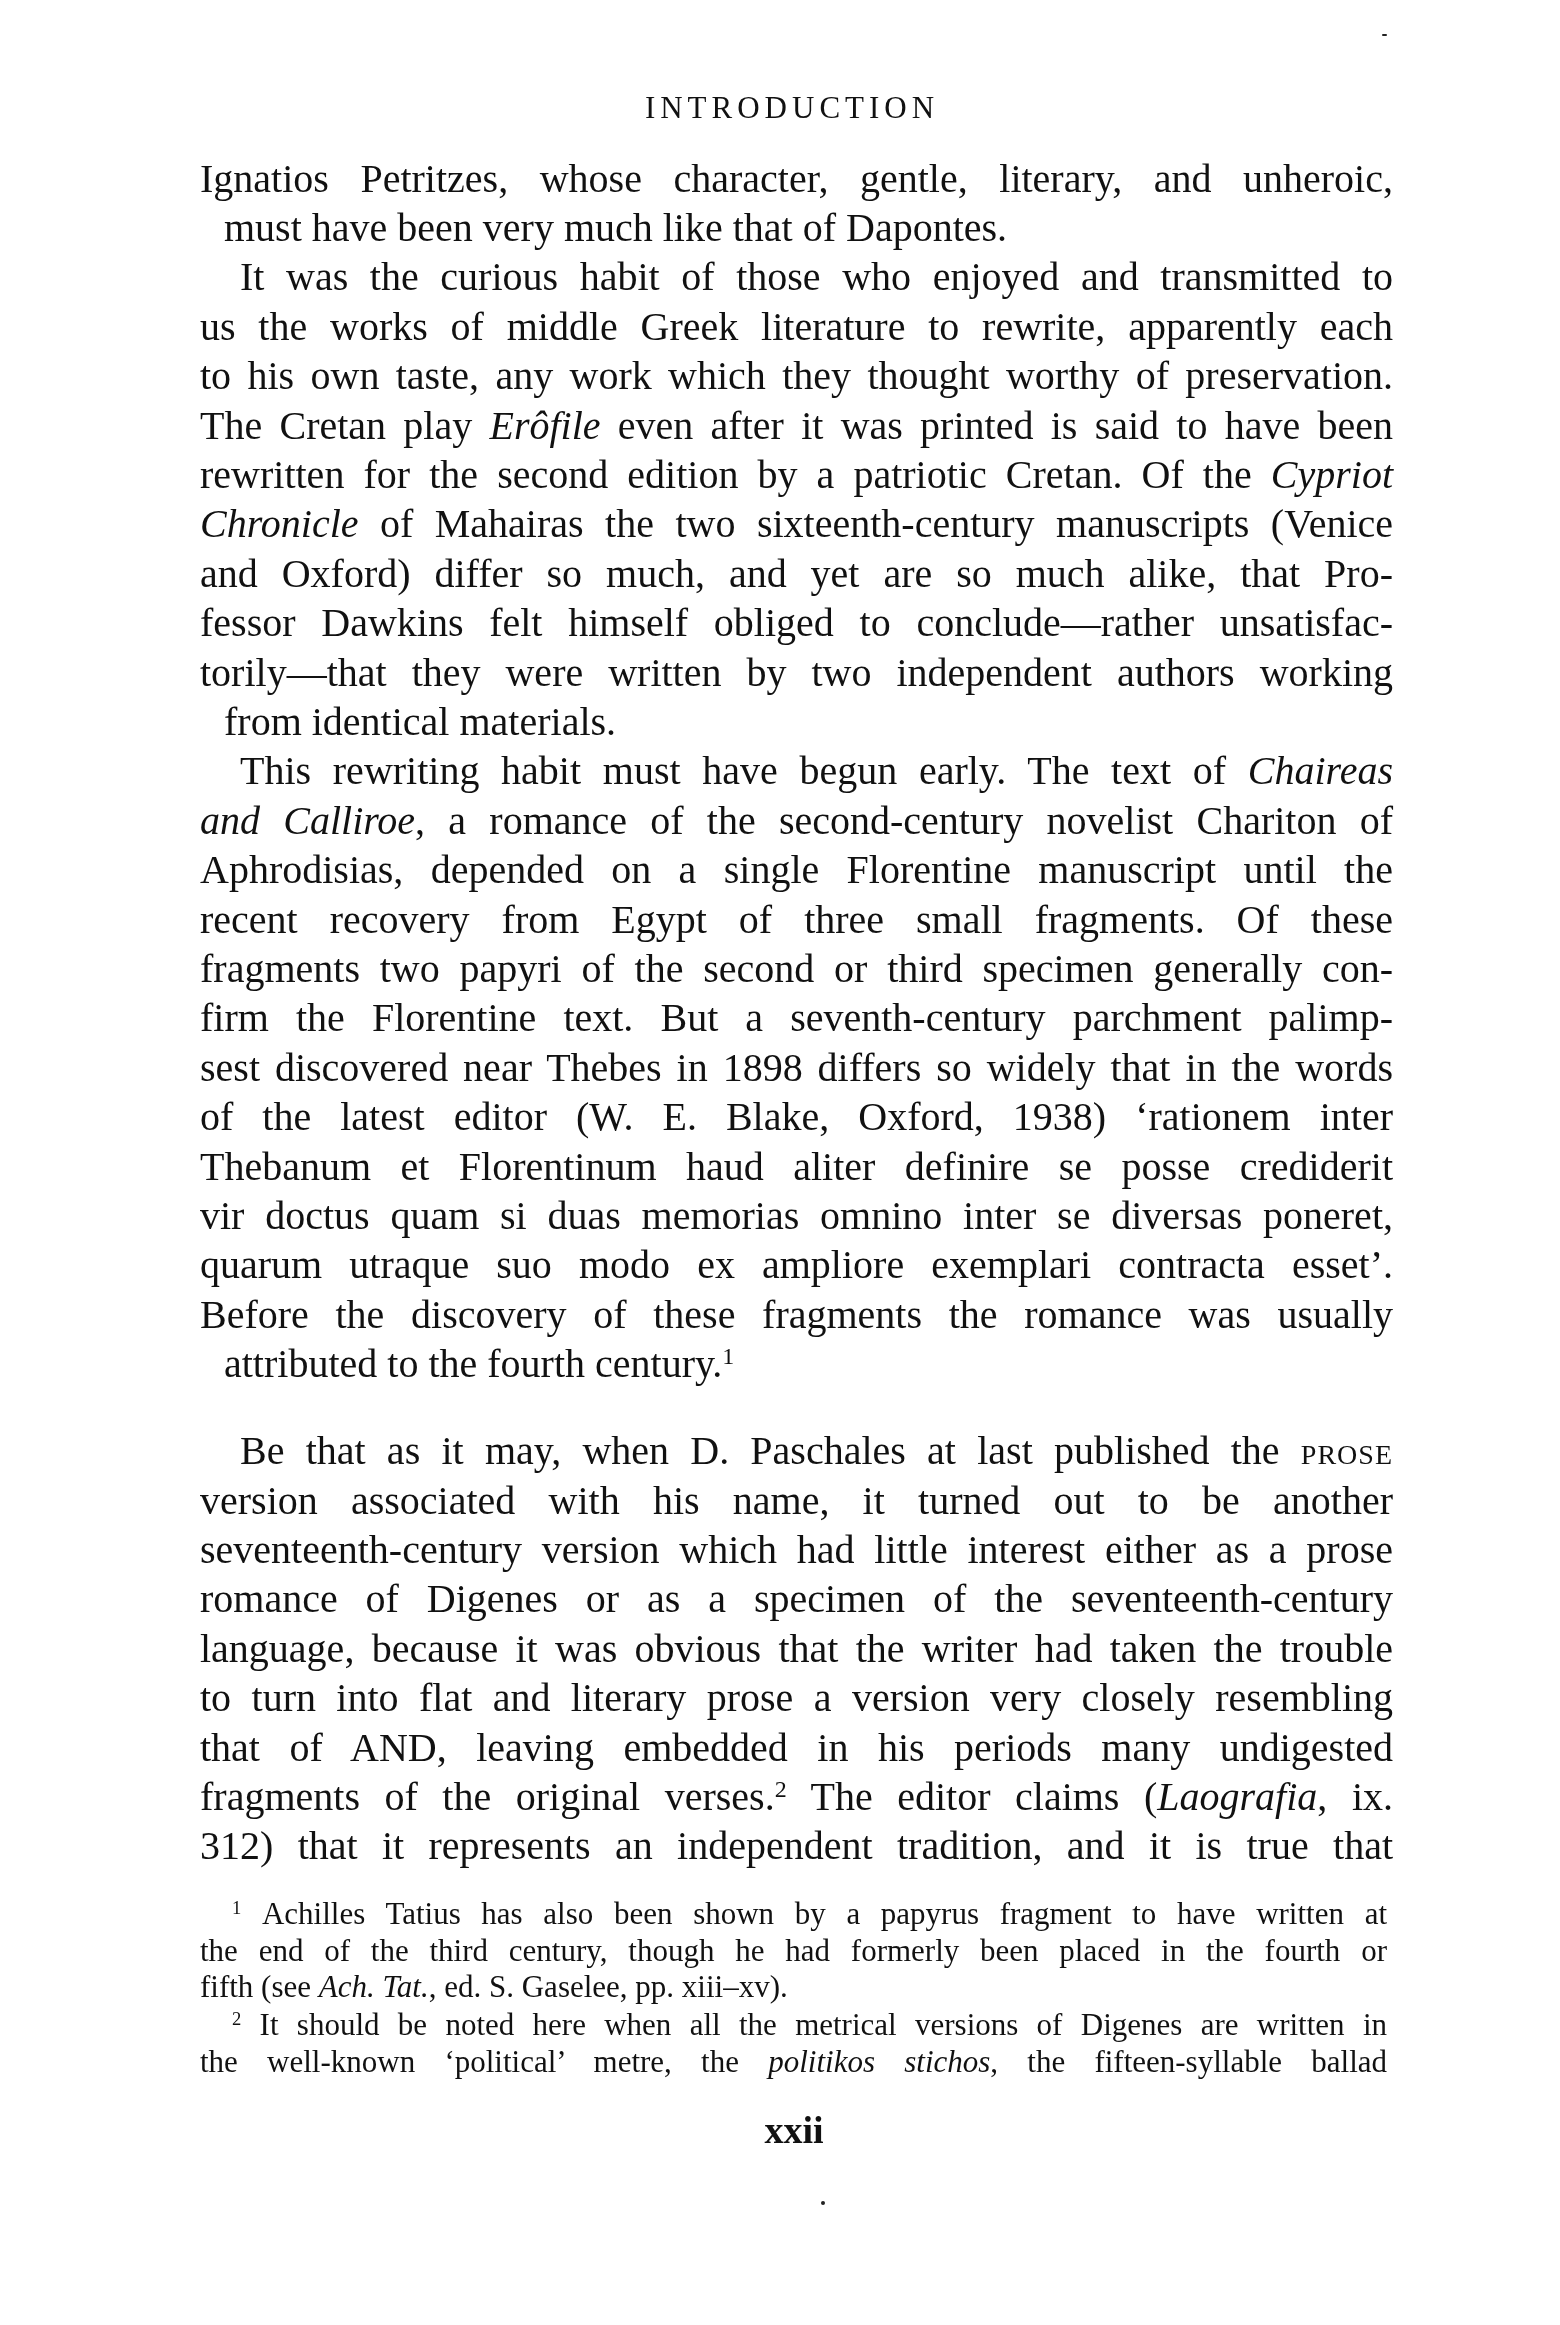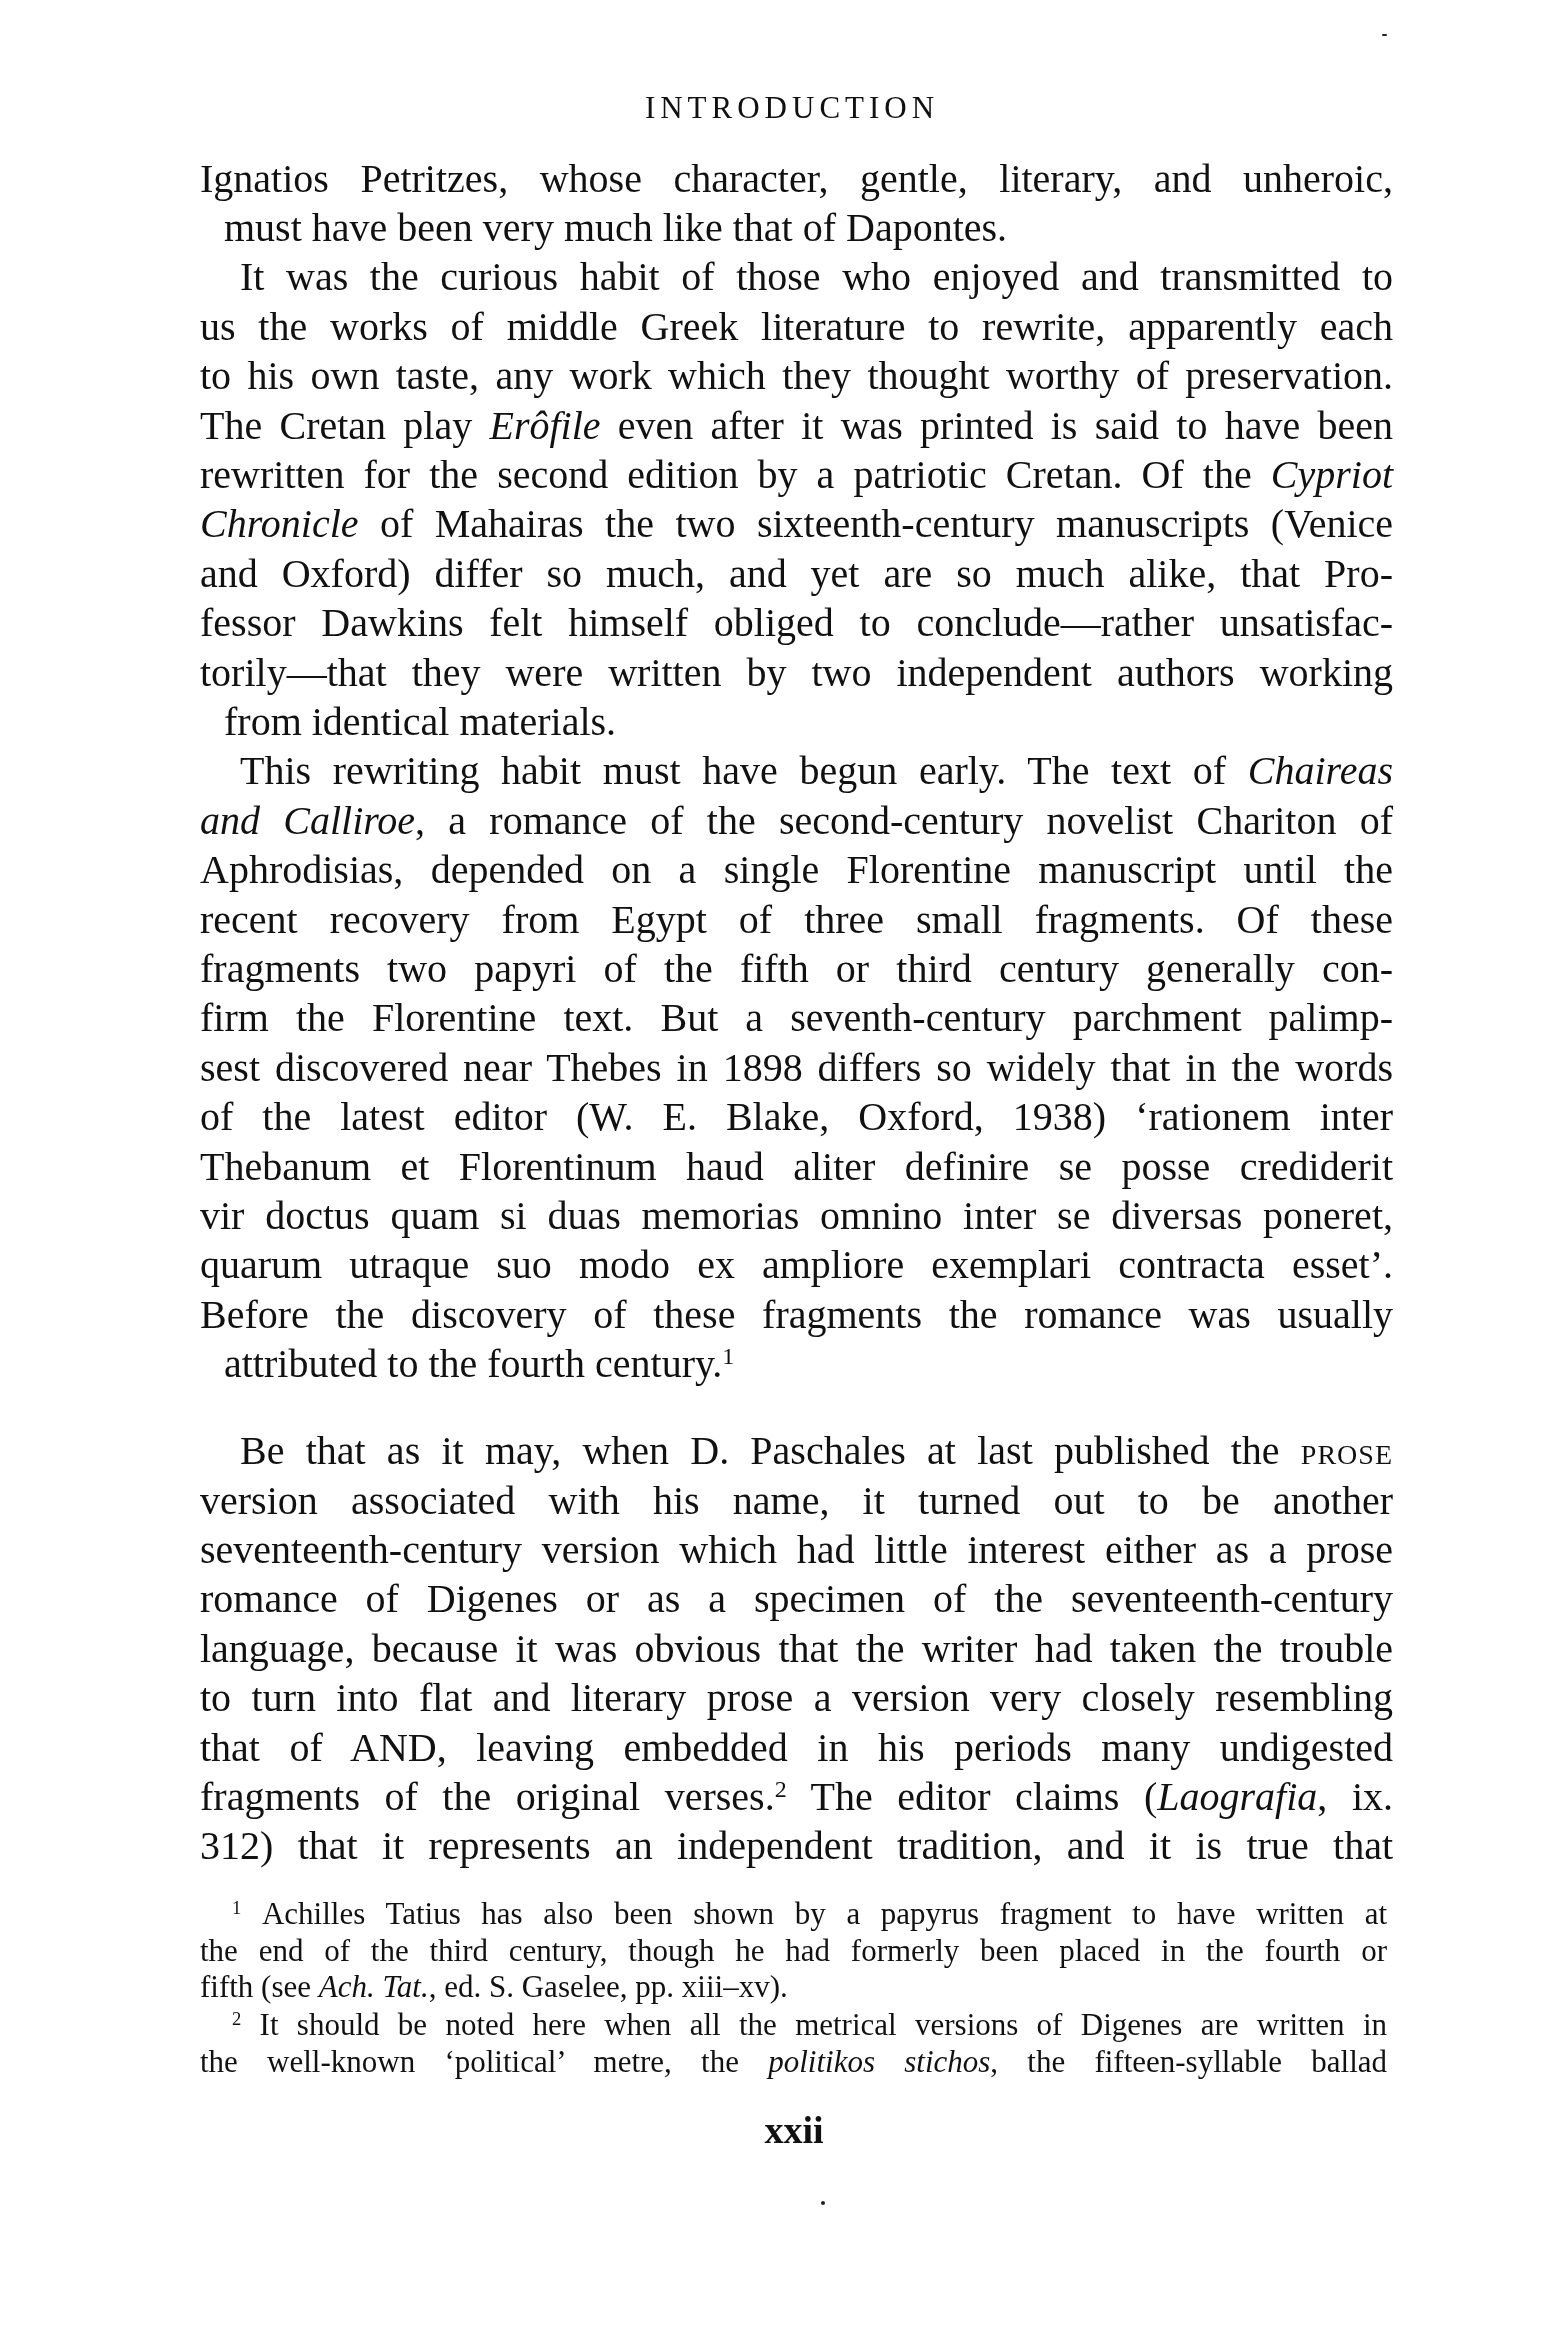--- a/index.html
+++ b/index.html
@@ -119,21 +119,21 @@
   <div class="line" style="top:499px"><i>Chronicle</i><span> of Mahairas the two sixteenth-century manuscripts (Venice</span></div>
   <div class="line" style="top:549px">and Oxford) differ so much, and yet are so much alike, that Pro-</div>
   <div class="line" style="top:598px">fessor Dawkins felt himself obliged to conclude—rather unsatisfac-</div>
   <div class="line" style="top:648px">torily—that they were written by two independent authors working</div>
   <div class="line last" style="top:697px">from identical materials.</div>
 
   <div class="line indent" style="top:746px"><span>This rewriting habit must have begun early. The text of </span><i>Chaireas</i></div>
   <div class="line" style="top:796px"><i>and Calliroe</i><span>, a romance of the second-century novelist Chariton of</span></div>
   <div class="line" style="top:845px">Aphrodisias, depended on a single Florentine manuscript until the</div>
   <div class="line" style="top:895px">recent recovery from Egypt of three small fragments. Of these</div>
-  <div class="line" style="top:944px">fragments two papyri of the fifth or third century generally con-</div>
+  <div class="line" style="top:944px">fragments two papyri of the second or third specimen generally con-</div>
   <div class="line" style="top:993px">firm the Florentine text. But a seventh-century parchment palimp-</div>
   <div class="line" style="top:1043px">sest discovered near Thebes in 1898 differs so widely that in the words</div>
   <div class="line" style="top:1092px">of the latest editor (W. E. Blake, Oxford, 1938) ‘rationem inter</div>
   <div class="line" style="top:1142px">Thebanum et Florentinum haud aliter definire se posse crediderit</div>
   <div class="line" style="top:1191px">vir doctus quam si duas memorias omnino inter se diversas poneret,</div>
   <div class="line" style="top:1240px">quarum utraque suo modo ex ampliore exemplari contracta esset’.</div>
   <div class="line" style="top:1290px">Before the discovery of these fragments the romance was usually</div>
   <div class="line last" style="top:1339px"><span>attributed to the fourth century.</span><sup>1</sup></div>
 
   <div class="line indent" style="top:1426px"><span>Be that as it may, when D. Paschales at last published the </span><span class="sc">prose</span></div>

